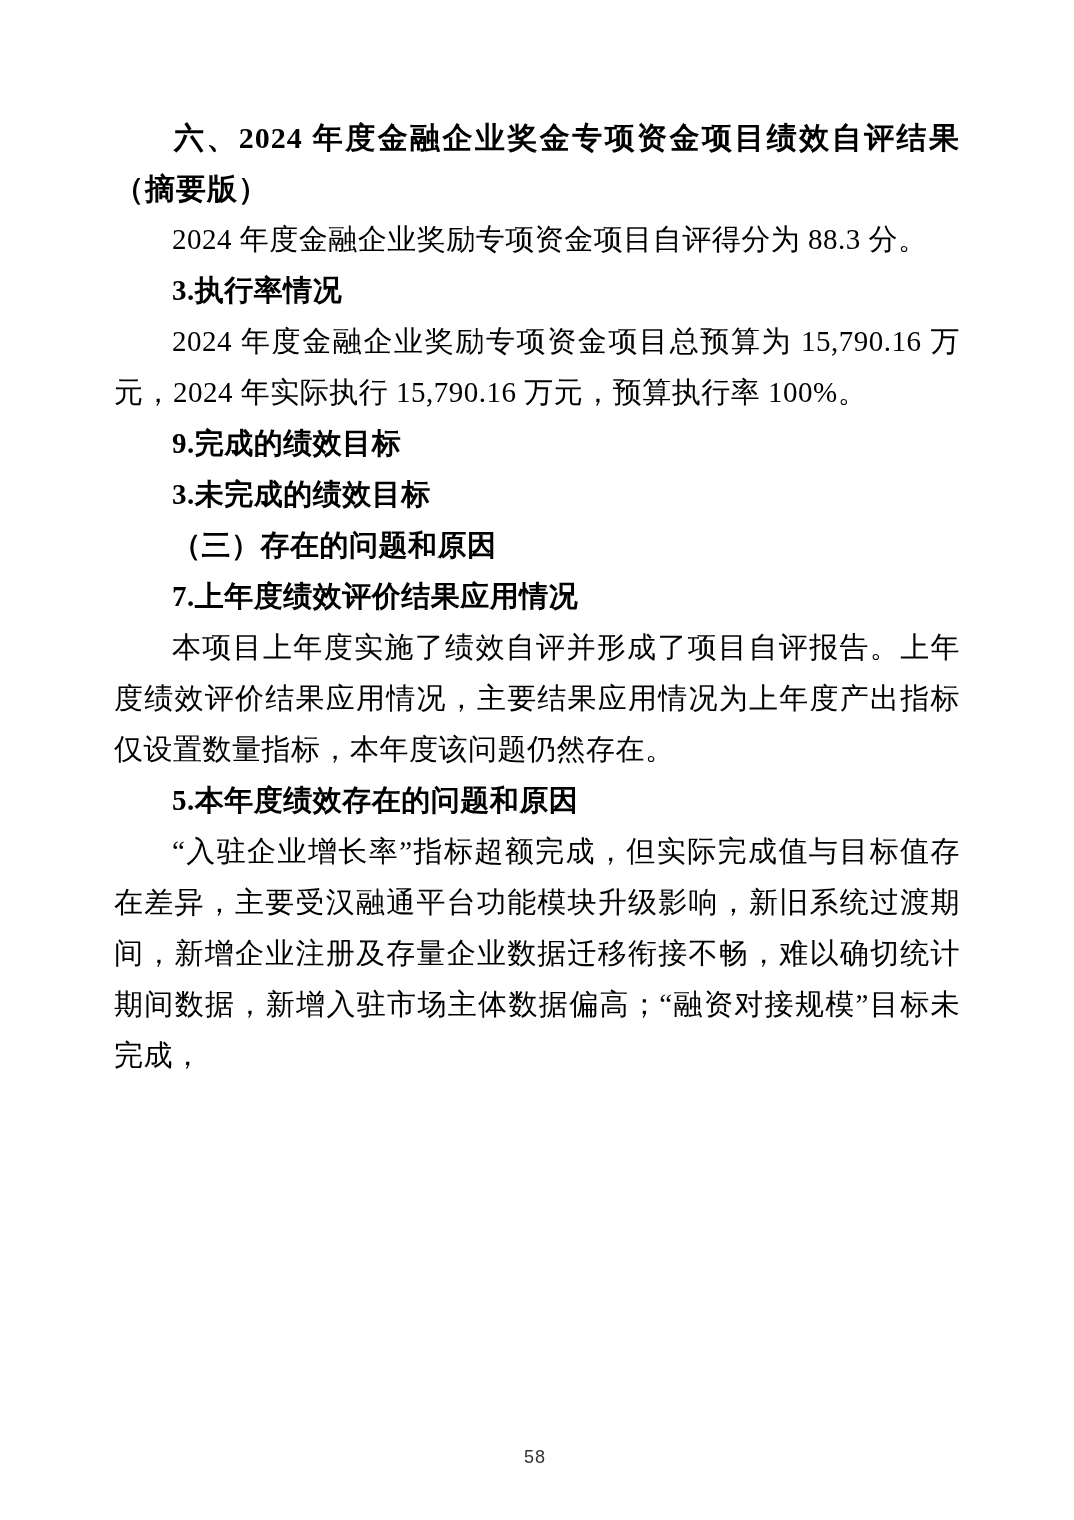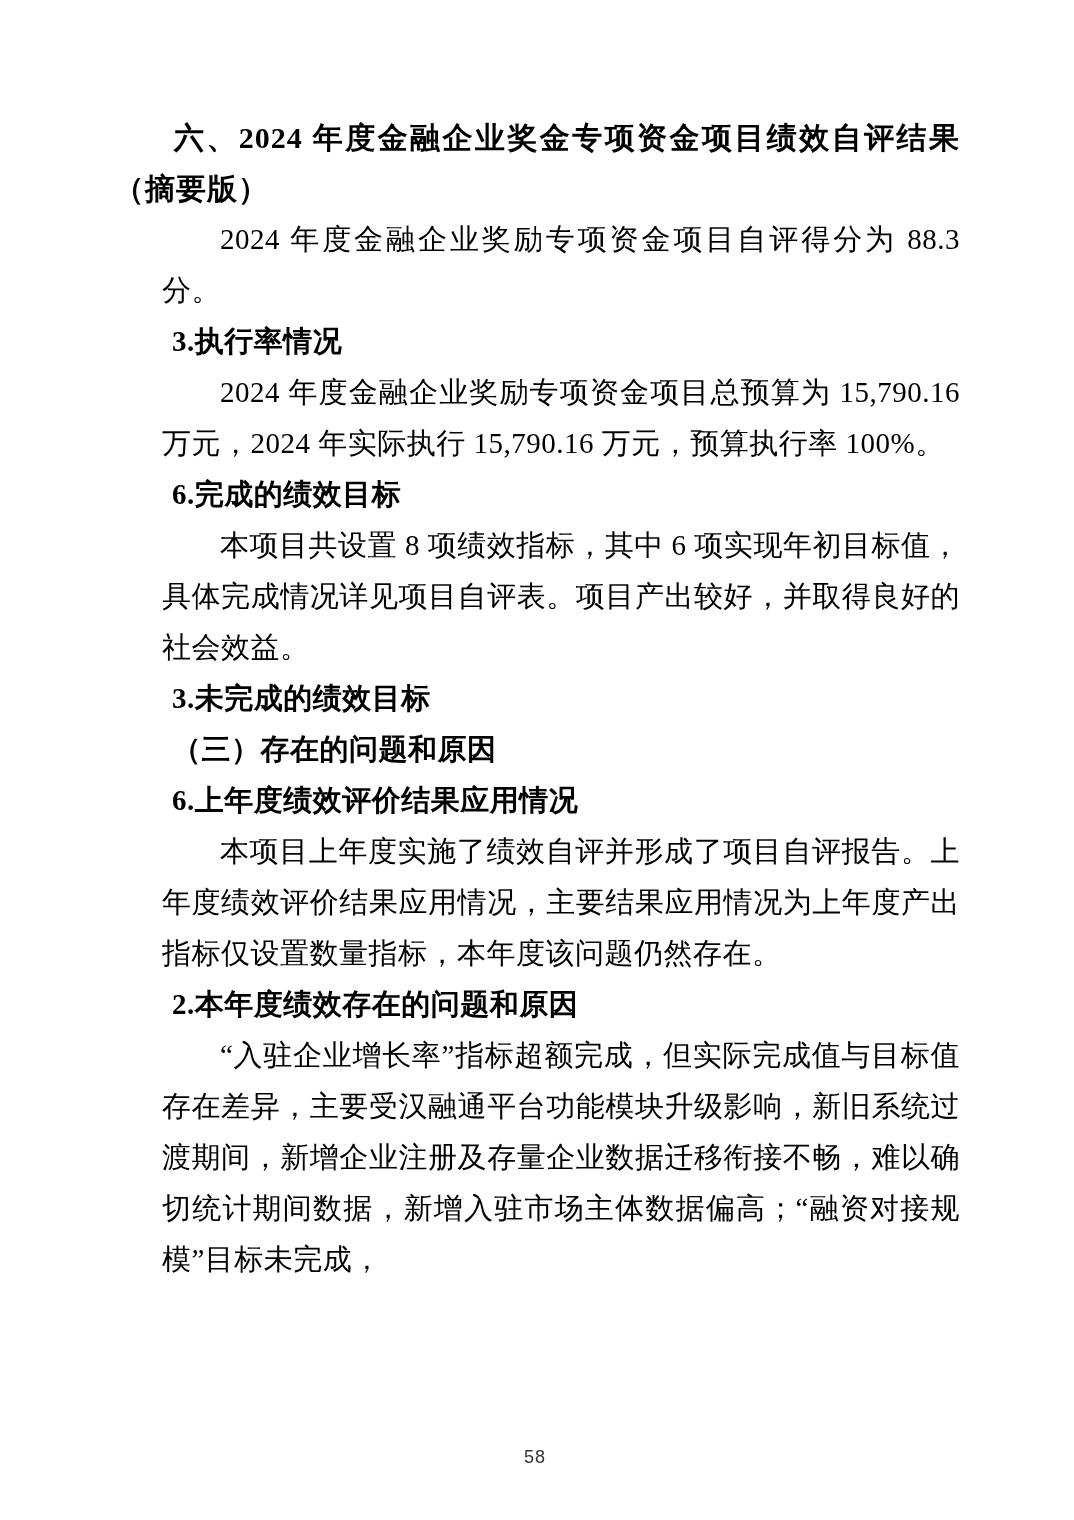--- a/index.html
+++ b/index.html
@@ -38,21 +38,20 @@
     letter-spacing: 1px;
   }
   .content p.sec-h {
     font-weight: bold;
   }
   .content p.sub-h {
     font-weight: bold;
   }
   .content p.body-p {
     font-weight: normal;
-    margin-left: 48px;
   }
   .pagenum {
     position: absolute;
     bottom: 52px;
     left: 0;
     width: 100%;
     text-align: center;
     font-size: 18px;
     color: #333333;
     font-family: Liberation Sans, sans-serif;
@@ -61,23 +60,22 @@
 </style>
 </head>
 <body>
 
 <div class="page">
   <div class="content">
     <p class="doc-title">六、2024 年度金融企业奖金专项资金项目绩效自评结果（摘要版）</p>
     <p class="body-p">2024 年度金融企业奖励专项资金项目自评得分为 88.3 分。</p>
     <p class="sub-h">3.执行率情况</p>
     <p class="body-p">2024 年度金融企业奖励专项资金项目总预算为 15,790.16 万元，2024 年实际执行 15,790.16 万元，预算执行率 100%。</p>
-    <p class="sub-h">6.完成的绩效目标</p>
-    <p class="body-p">本项目共设置 8 项绩效指标，其中 6 项实现年初目标值，具体完成情况详见项目自评表。项目产出较好，并取得良好的社会效益。</p>
+    <p class="sub-h">9.完成的绩效目标</p>
     <p class="sub-h">3.未完成的绩效目标</p>
     <p class="sec-h">（三）存在的问题和原因</p>
-    <p class="sub-h">6.上年度绩效评价结果应用情况</p>
+    <p class="sub-h">7.上年度绩效评价结果应用情况</p>
     <p class="body-p">本项目上年度实施了绩效自评并形成了项目自评报告。上年度绩效评价结果应用情况，主要结果应用情况为上年度产出指标仅设置数量指标，本年度该问题仍然存在。</p>
-    <p class="sub-h">2.本年度绩效存在的问题和原因</p>
+    <p class="sub-h">5.本年度绩效存在的问题和原因</p>
     <p class="body-p">“入驻企业增长率”指标超额完成，但实际完成值与目标值存在差异，主要受汉融通平台功能模块升级影响，新旧系统过渡期间，新增企业注册及存量企业数据迁移衔接不畅，难以确切统计期间数据，新增入驻市场主体数据偏高；“融资对接规模”目标未完成，</p>
   </div>
   <div class="pagenum">58</div>
 </div>
 
 </body></html>

